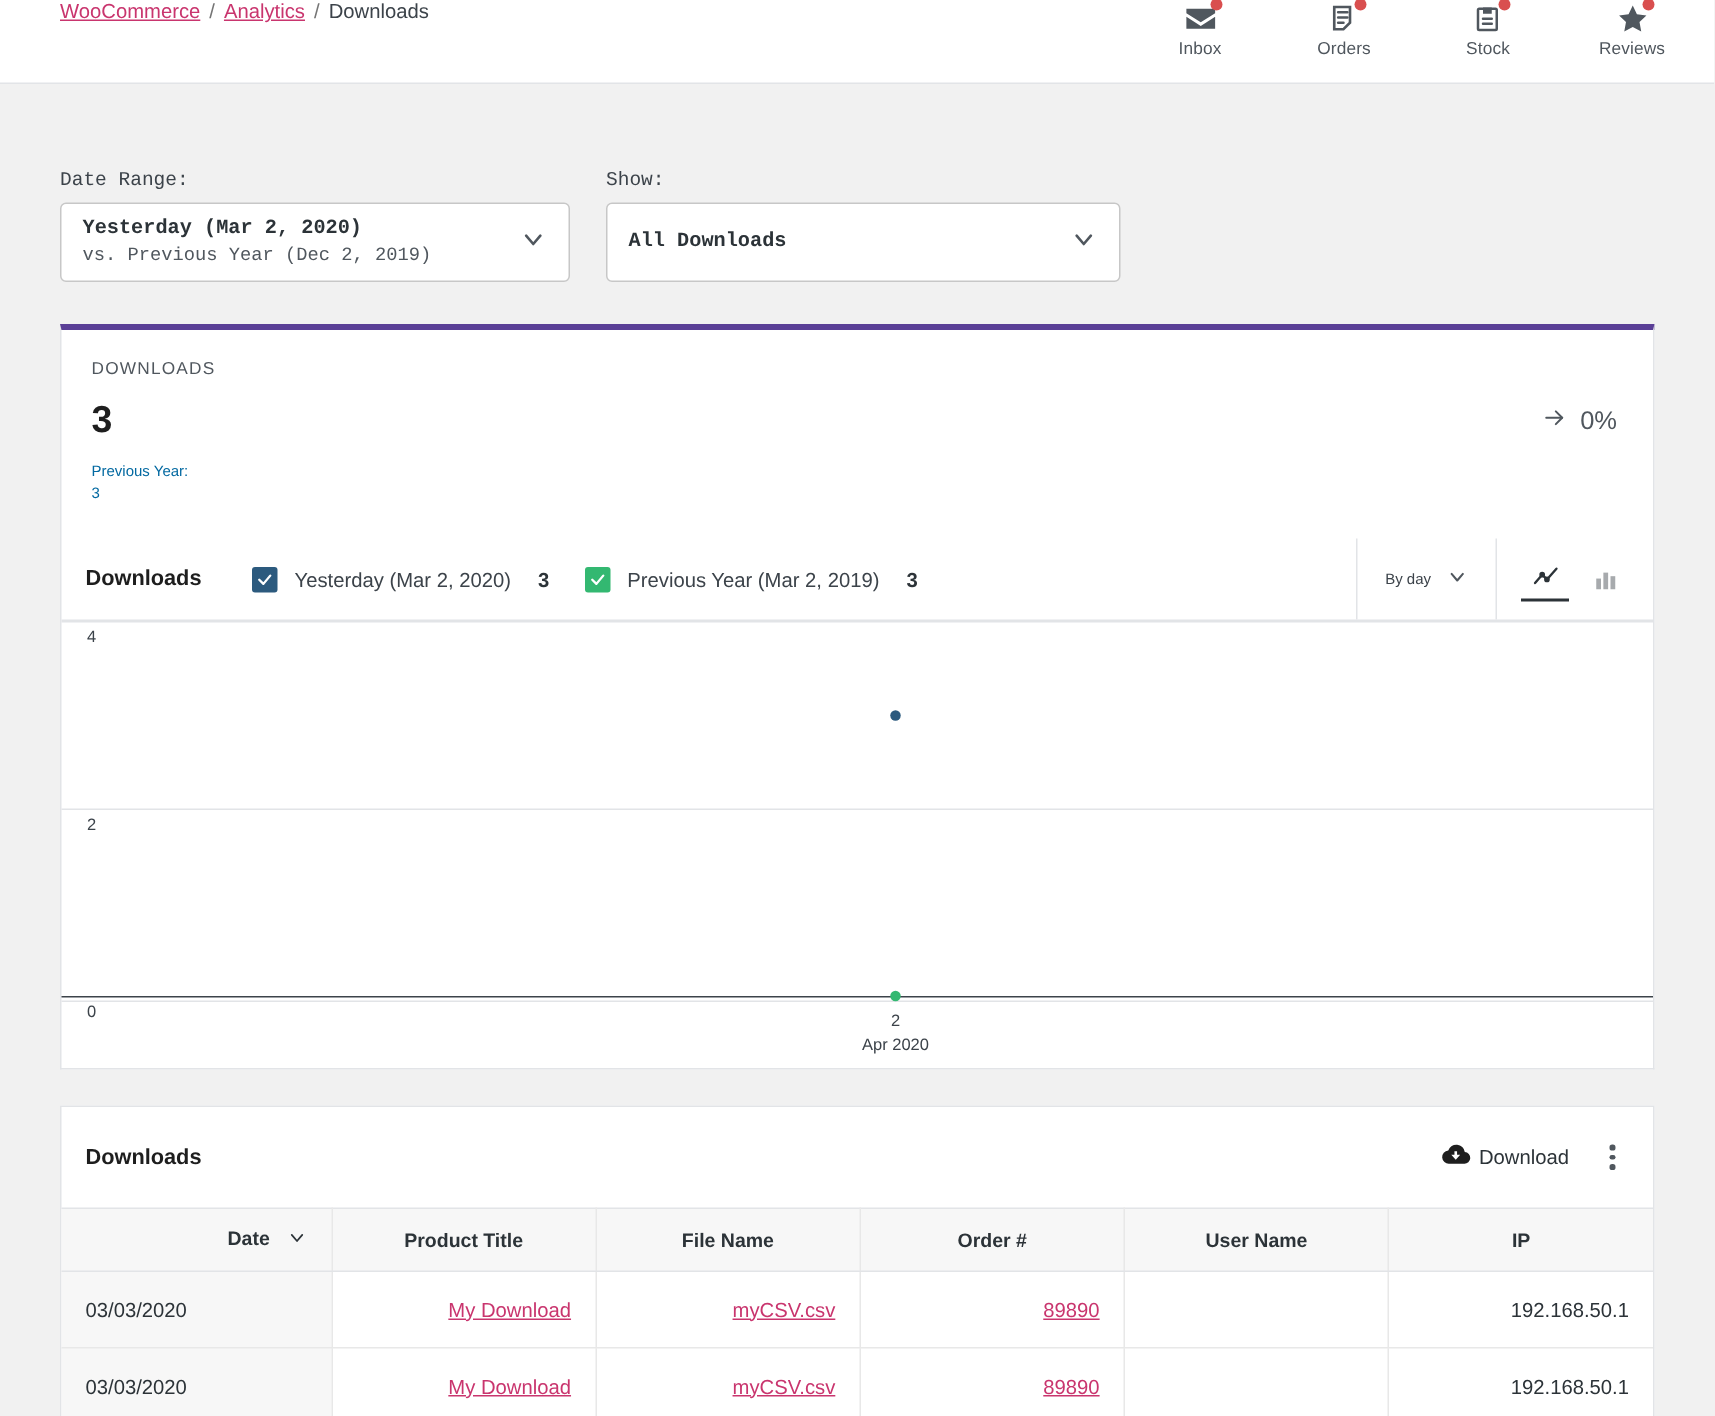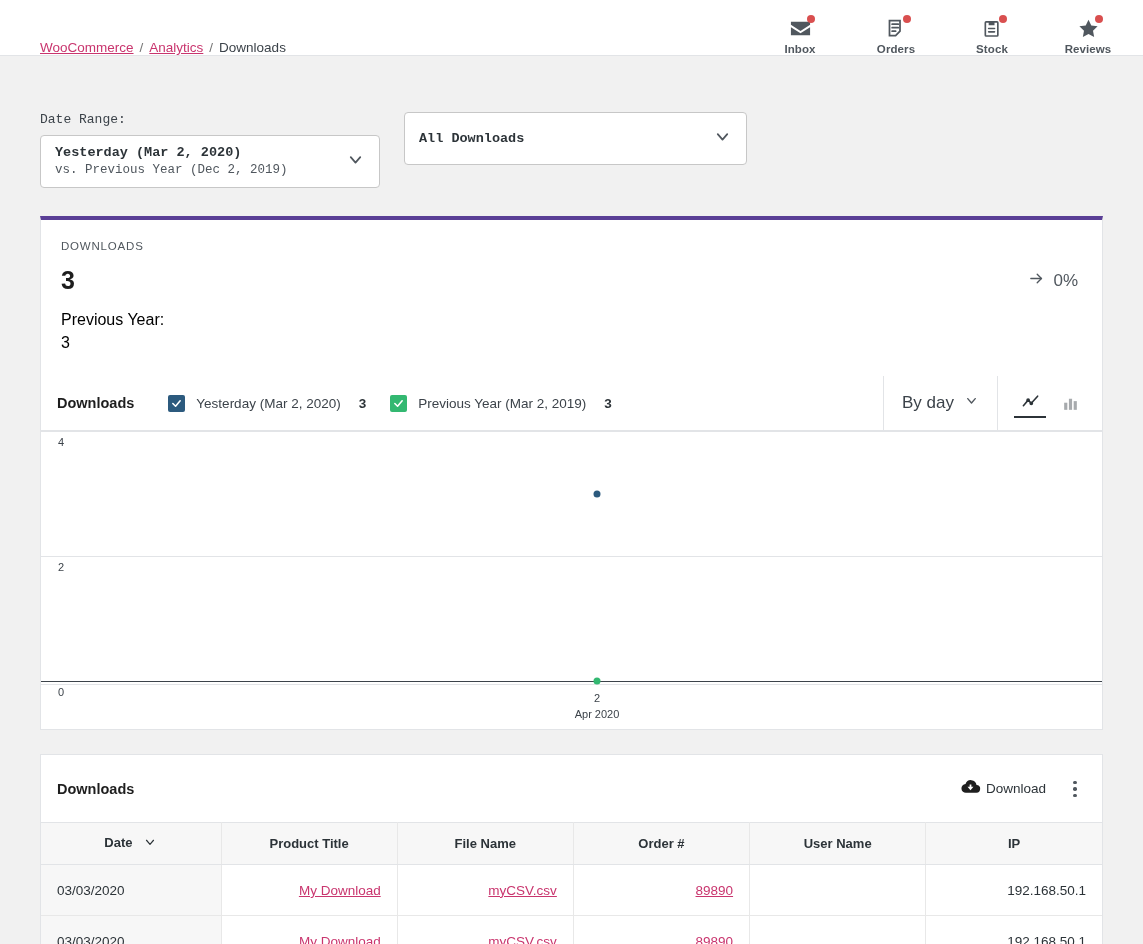--- a/index.html
+++ b/index.html
@@ -12,21 +12,21 @@
     overflow: hidden;
   }
 
   
   .wc-header {
     position: relative;
     height: 56px;
     background: #fff;
     border-bottom: 1px solid #e2e4e7;
     display: flex;
-    align-items: flex-end;
+    align-items: flex-start;
     justify-content: space-between;
     padding: 0 16px 0 40px;
   }
   .breadcrumb {
     font-size: 13.5px;
     color: #3c434a;
     display: flex;
     align-items: center;
     gap: 6px;
     white-space: nowrap;
@@ -36,21 +36,20 @@
     text-decoration: underline;
   }
   .breadcrumb .sep { color: #757575; }
   .breadcrumb .current { color: #3c434a; }
 
   .header-icons {
     display: flex;
     align-items: flex-start;
     gap: 34px;
     padding-right: 8px;
-    font-weight: bold;
   }
   .hicon {
     width: 62px;
     display: flex;
     flex-direction: column;
     align-items: center;
     gap: 3px;
     cursor: pointer;
   }
   .hicon .glyph {
@@ -146,22 +145,22 @@
   }
   .sum-delta {
     display: flex;
     align-items: center;
     gap: 8px;
     font-size: 17px;
     color: #50575e;
   }
   .sum-prev {
     margin-top: 13px;
-    font-size: 16px;
-    color: #000000;
+    font-size: 10px;
+    color: #0369a1;
     line-height: 1.45;
   }
   .chart-toolbar {
     display: flex;
     align-items: stretch;
     height: 55px;
     border-bottom: 1px solid #e2e4e7;
   }
   .chart-legend {
     flex: 1;
@@ -193,21 +192,21 @@
   .cbx svg { width: 11px; height: 11px; }
   .legend-label { font-size: 13.5px; color: #3c434a; }
   .legend-value { font-size: 13.5px; font-weight: bold; color: #2c3338; margin-left: 7px; }
 
   .interval-box {
     display: flex;
     align-items: center;
     gap: 10px;
     padding: 0 18px;
     border-left: 1px solid #e2e4e7;
-    font-size: 17px;
+    font-size: 10px;
     color: #3c434a;
     cursor: pointer;
   }
   .chart-types {
     display: flex;
     align-items: center;
     gap: 8px;
     padding: 0 16px;
     border-left: 1px solid #e2e4e7;
   }
@@ -310,21 +309,21 @@
     border-right: 1px solid #e8e8e8;
     font-size: 13px;
     font-weight: bold;
     color: #2c3338;
     height: 42px;
     padding: 0 16px;
     text-align: center;
     white-space: nowrap;
   }
   table.dl th:last-child { border-right: none; }
-  table.dl th.date-col { text-align: center; width: 180px; }
+  table.dl th.date-col { text-align: right; width: 180px; }
   table.dl td {
     border-bottom: 1px solid #e8e8e8;
     border-right: 1px solid #e8e8e8;
     font-size: 13.5px;
     color: #2c3338;
     height: 51px;
     padding: 0 16px;
     text-align: right;
     white-space: nowrap;
   }
@@ -407,20 +406,21 @@
         </div>
         <span class="chev">
           <svg width="19" height="19" viewBox="0 0 24 24" fill="none" stroke="currentColor" stroke-width="2.2" stroke-linecap="round" stroke-linejoin="round">
               <polyline points="6 9 12 16 18 9"></polyline>
             </svg>
         </span>
       </div>
     </div>
 
     <div class="filter-group">
+      <label class="cap">Show:</label>
       <div class="select-box show">
         <div class="sel-main">All Downloads</div>
         <span class="chev">
           <svg width="19" height="19" viewBox="0 0 24 24" fill="none" stroke="currentColor" stroke-width="2.2" stroke-linecap="round" stroke-linejoin="round">
               <polyline points="6 9 12 16 18 9"></polyline>
             </svg>
         </span>
       </div>
     </div>
   </div>

